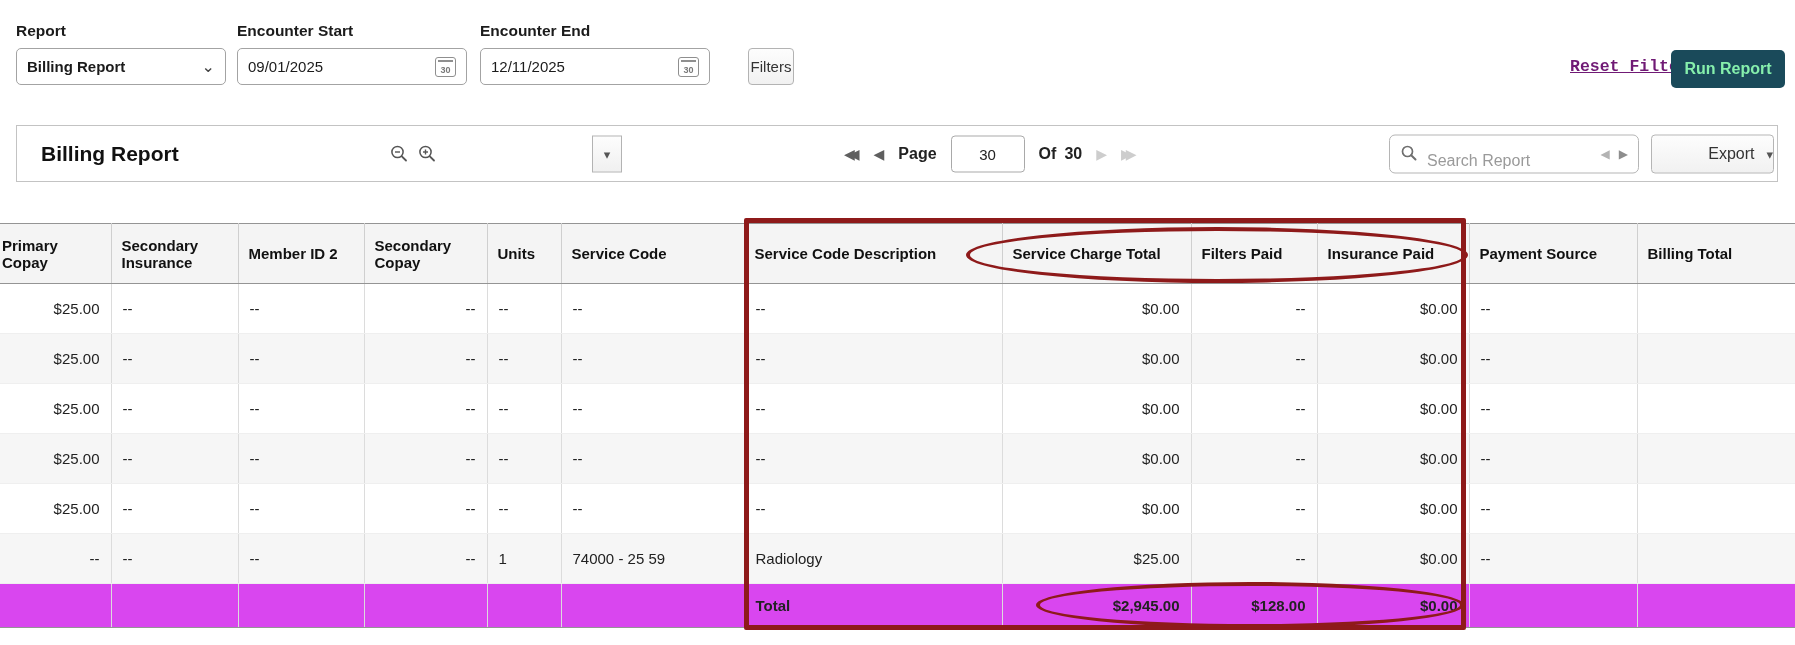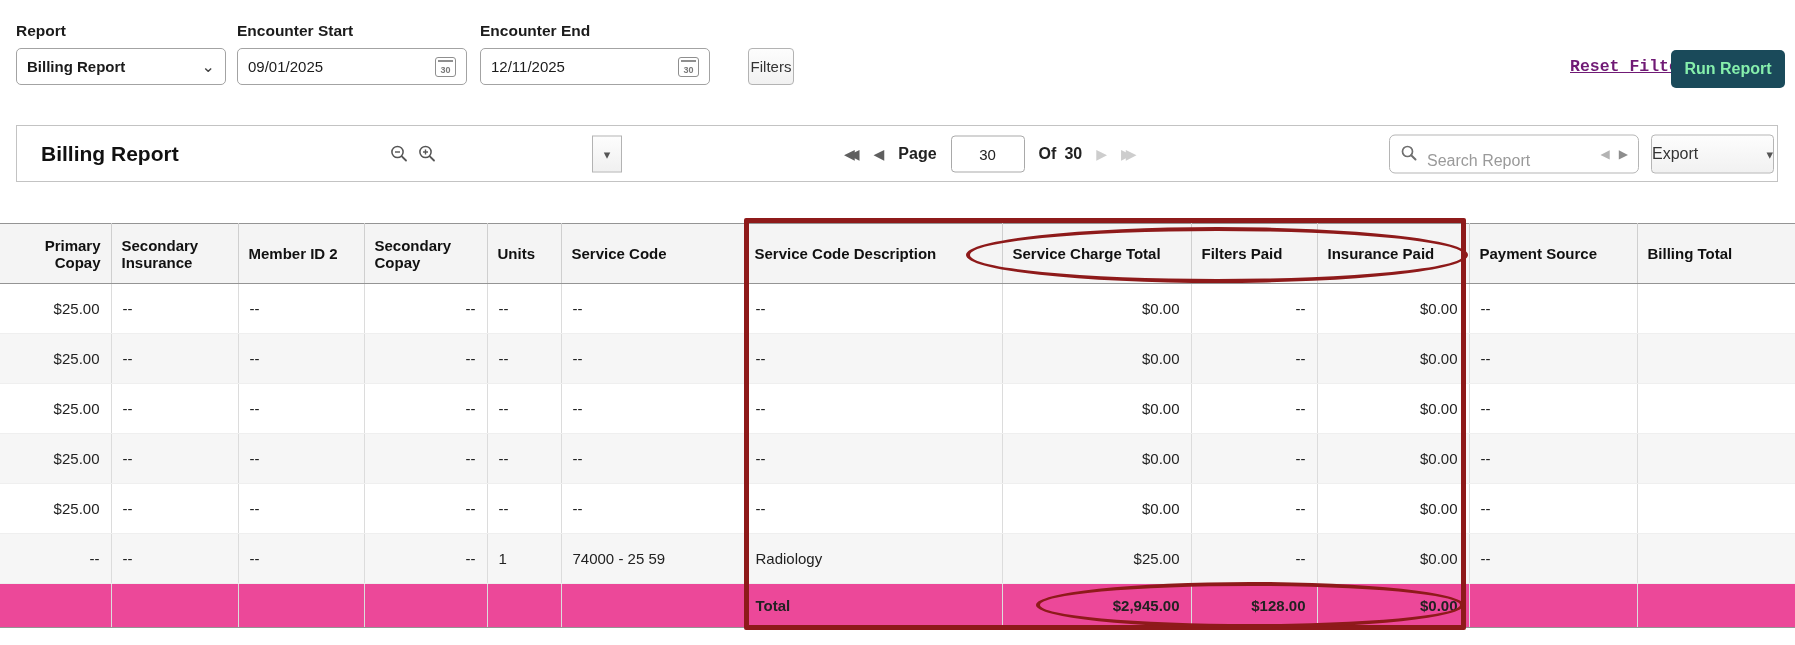--- a/index.html
+++ b/index.html
@@ -58,40 +58,40 @@
   .of-group{font-weight:bold;color:#222;display:inline-flex;gap:8px;}
   .search-box{
     left:1372px;width:250px;height:39px;box-sizing:border-box;border:1px solid #b5b5b5;
     border-radius:6px;display:flex;align-items:center;padding:0 10px;gap:9px;background:#fff;
   }
   .search-ph{flex:1;font-size:16px;color:#9a9a9a;margin-top:14px;}
   .s-chev-l{font-size:12px;color:#b3b3b3;}
   .s-chev-r{font-size:12px;color:#8d8d8d;}
   .export-btn{
     left:1634px;width:123px;height:39px;box-sizing:border-box;
-    display:flex;align-items:center;justify-content:space-between;gap:12px;
+    display:flex;align-items:center;justify-content:flex-end;gap:12px;
     border:1px solid #b5b5b5;border-radius:4px;background:linear-gradient(#fdfdfd,#f1f1f1);
     font-size:16px;color:#333;
   }
   
   .tbl-wrap{position:absolute;left:0;top:223px;width:1795px;}
   table{border-collapse:collapse;table-layout:fixed;width:1795px;}
   th{
     background:#f4f4f4;font-size:15px;font-weight:bold;color:#111;text-align:left;
     height:60px;padding:0 10px;vertical-align:middle;box-sizing:border-box;
     border-top:1px solid #949494;border-bottom:1px solid #949494;border-right:1px solid #cfcfcf;
   }
   td{
     font-size:15px;color:#222;height:50px;padding:0 11px;vertical-align:middle;
     box-sizing:border-box;border-right:1px solid #dcdcdc;border-bottom:1px solid #efefef;
     overflow:hidden;white-space:nowrap;
   }
-  th:first-child,td:first-child{padding-left:2px;text-align:right;}
+  th:first-child,td:first-child{padding-left:2px;}
   tbody tr:nth-child(even){background:#f6f6f6;}
-  tr.total-row{background:#ec4899;}
+  tr.total-row{background:#d946ef;}
   tr.total-row td{height:44px;font-weight:bold;border-top:1px solid #b0b0b0;border-bottom:1px solid #949494;}
   .al-r{text-align:right;}
   .al-l{text-align:left;}
   
   .annotation{position:absolute;border-style:solid;pointer-events:none;background:transparent;}
   .ann-rect{left:744px;top:218px;width:722px;height:412px;border-width:5px;box-sizing:border-box;border-radius:2px;}
   .ann-ell-1{left:966px;top:227px;width:502px;height:56px;border-width:4px;border-radius:50%;box-sizing:border-box;}
   .ann-ell-2{left:1036px;top:582px;width:428px;height:46px;border-width:4px;border-radius:50%;box-sizing:border-box;}
 </style>
 </head>

